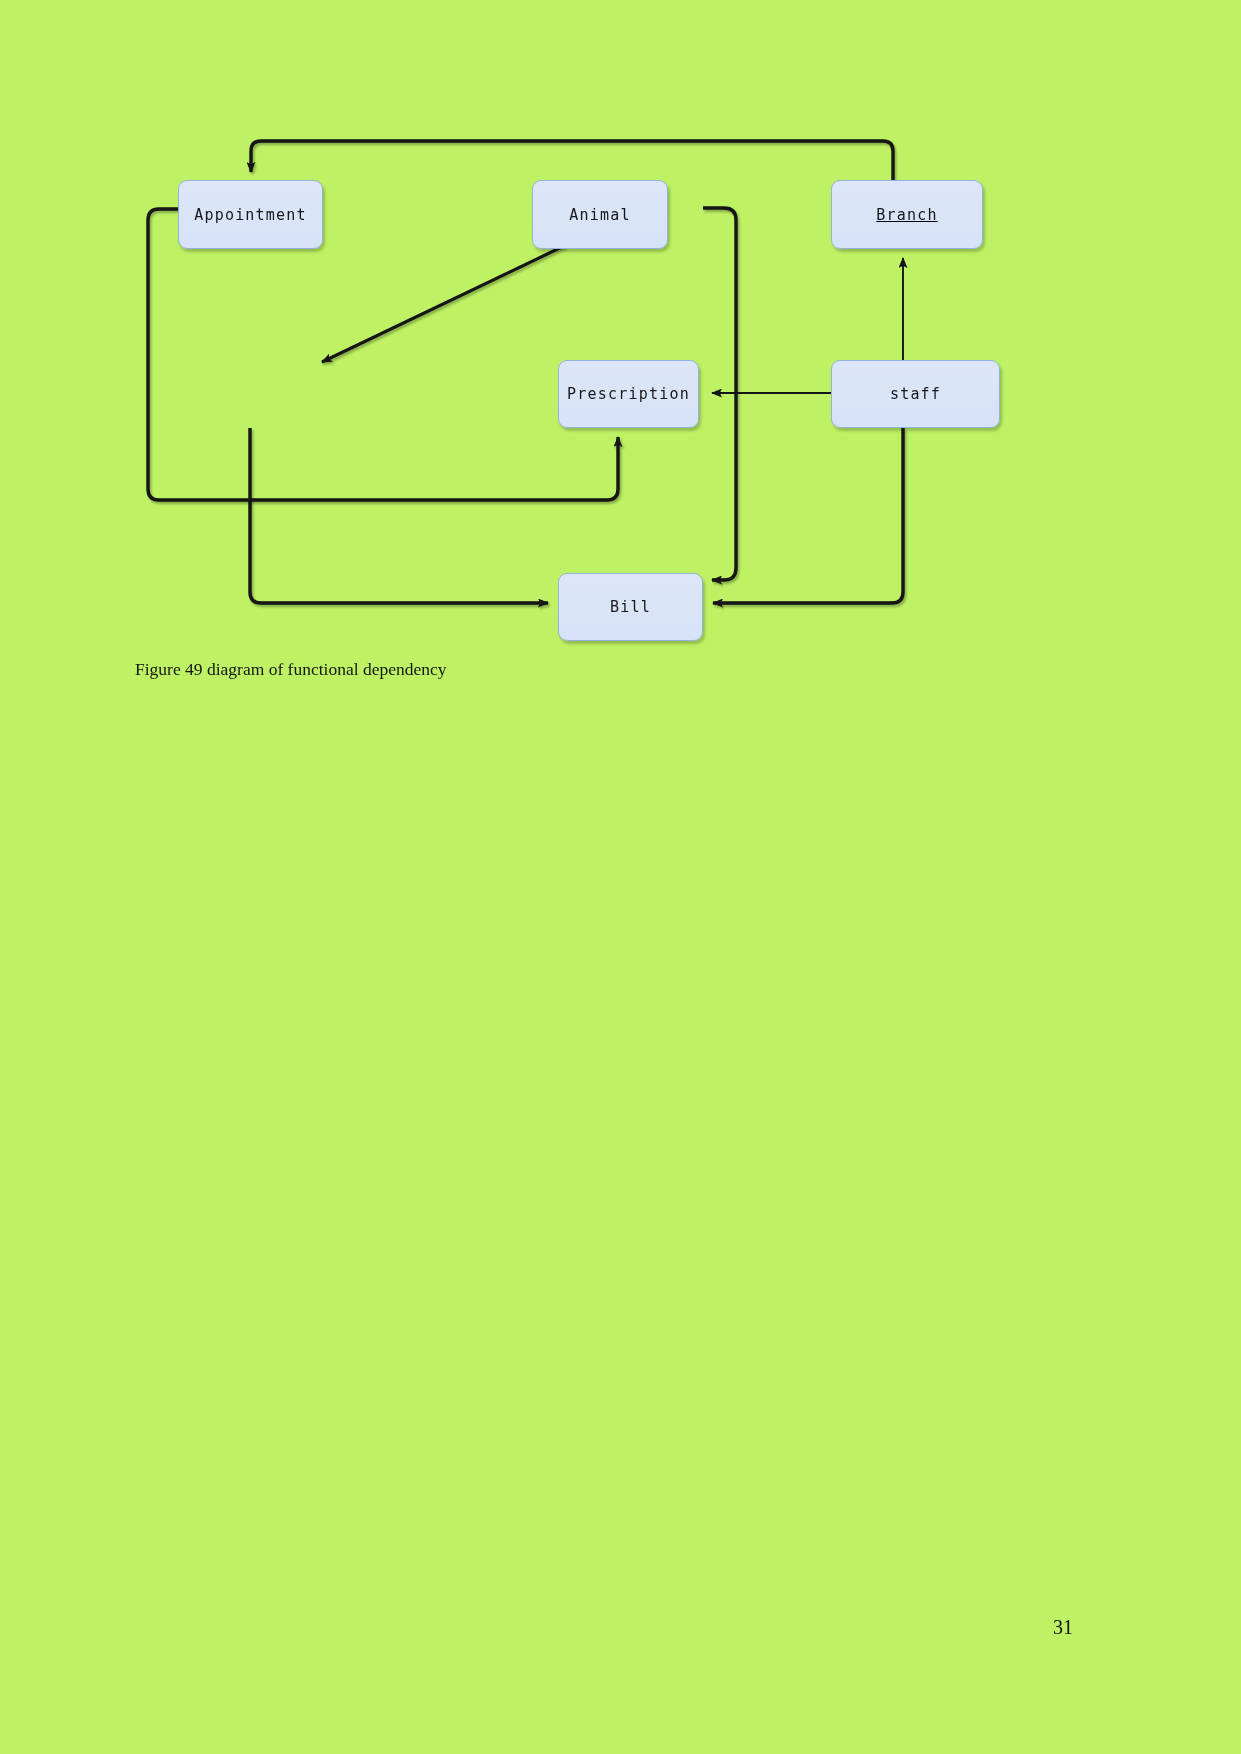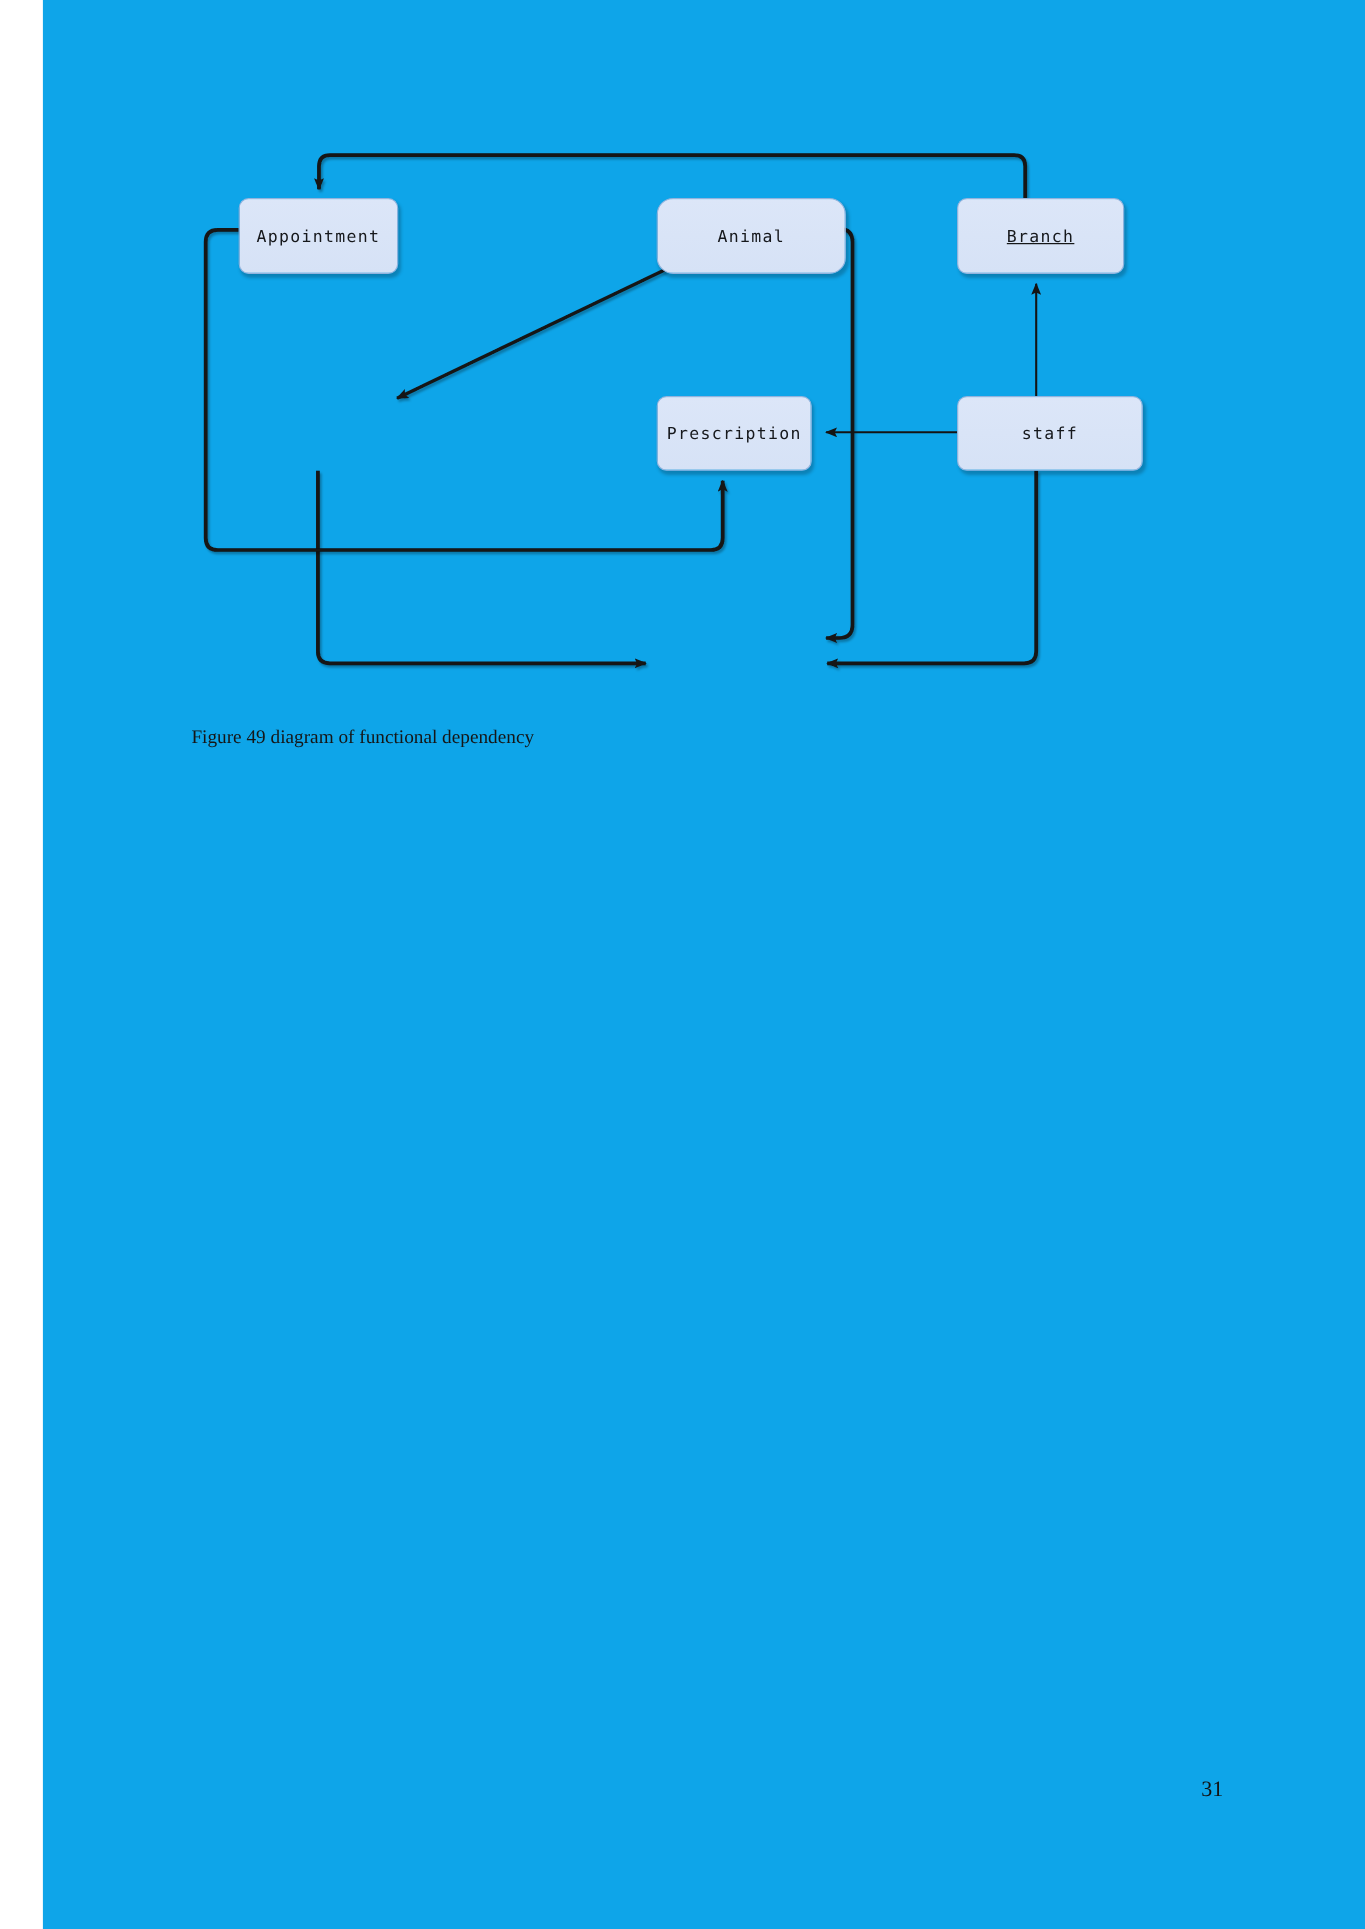--- a/index.html
+++ b/index.html
@@ -10,22 +10,21 @@
   body {
     width: 1241px;
     height: 1754px;
     position: relative;
     font-family: "Liberation Serif", serif;
     overflow: hidden;
   }
   #page {
     position: absolute;
     inset: 0;
-    background: #0ea5e9;
-    margin-left: 39px;
+    background: #bef264;
   }
   #diagram-figure {
     position: absolute;
     left: 0;
     top: 0;
     width: 1241px;
     height: 720px;
   }
   #diagram-svg {
     position: absolute;
@@ -115,37 +114,40 @@
 
         <path filter="url(#edgeShadow)" stroke-width="3.4" marker-end="url(#arrowhead)" d="M 903 428 L 903 592 Q 903 603 892 603 L 713 603"></path>
 
       </g>
     </svg>
 
     <div class="node-box" style="left:178px; top:180px; width:145px; height:69px;">
       <span class="node-label">Appointment</span>
     </div>
 
-    <div class="node-box" style="left:558px; top:180px; width:172px; height:69px;border-radius:15px;">
+    <div class="node-box" style="left:532px; top:180px; width:136px; height:69px;">
       <span class="node-label">Animal</span>
     </div>
 
     <div class="node-box" style="left:831px; top:180px; width:152px; height:69px;text-decoration:underline;">
       <span class="node-label">Branch</span>
     </div>
 
 
     <div class="node-box" style="left:558px; top:360px; width:141px; height:68px;">
       <span class="node-label">Prescription</span>
     </div>
 
     <div class="node-box" style="left:831px; top:360px; width:169px; height:68px;">
       <span class="node-label">staff</span>
     </div>
 
+    <div class="node-box" style="left:558px; top:573px; width:145px; height:68px;">
+      <span class="node-label">Bill</span>
+    </div>
 
   </div>
 
   <div id="figure-caption">Figure 49 diagram of functional dependency</div>
 
   <div id="page-number">31</div>
 
 </div>
 
 </body></html>

